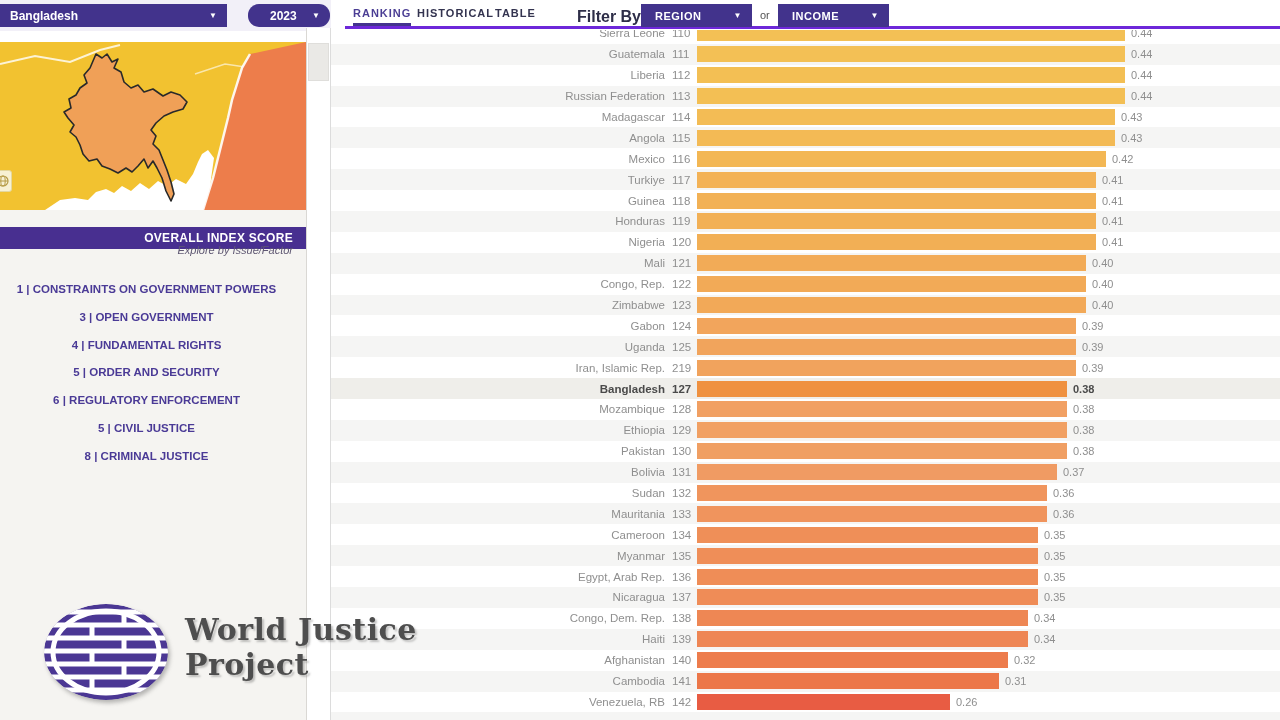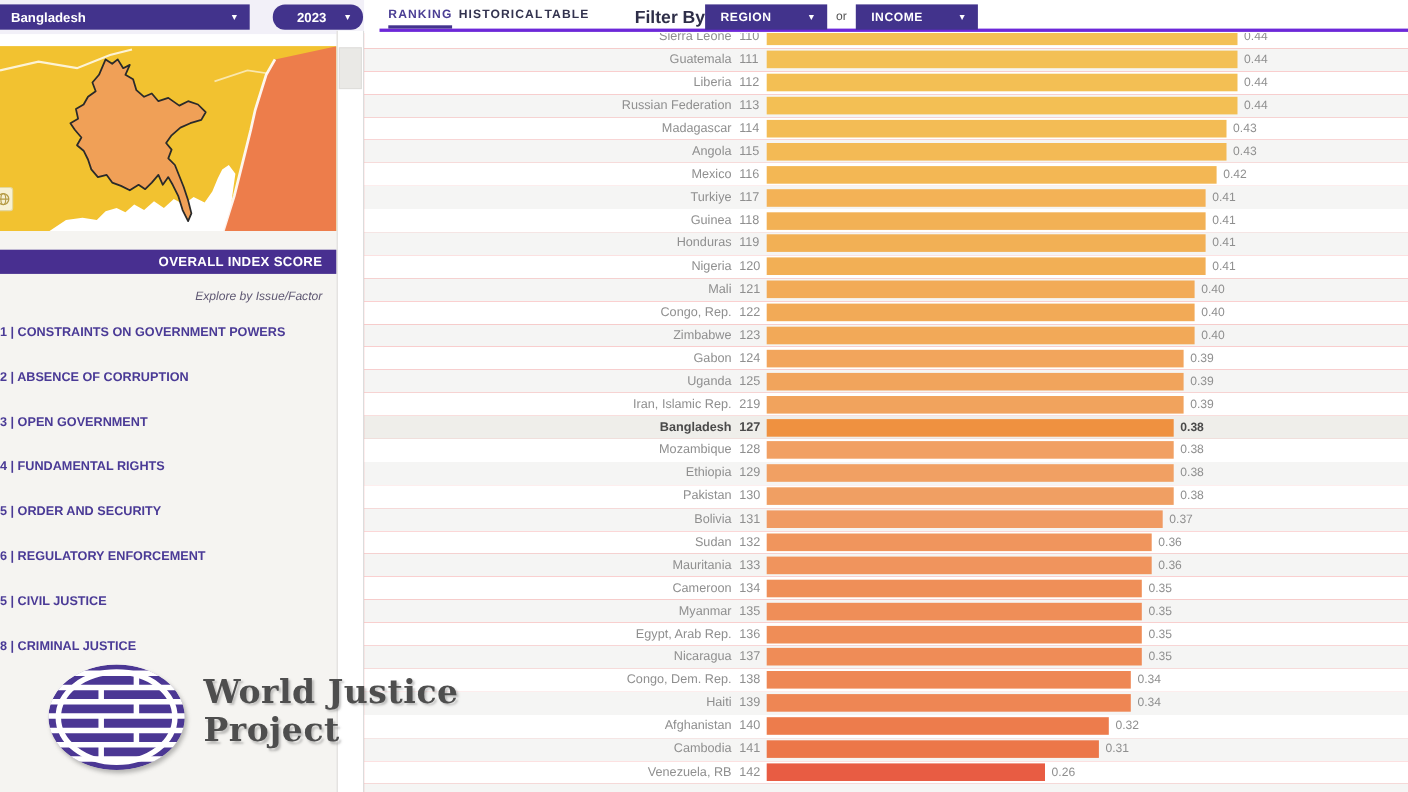--- a/index.html
+++ b/index.html
@@ -36,25 +36,25 @@
     display:flex; align-items:center; justify-content:center; cursor:pointer; }
 
   
   #sidebar-lower { left:0; top:210px; width:306px; height:510px; background:#F5F4F1; }
   #overall-banner { left:0; top:227px; width:306px; height:22px; background:#482F90;
     color:#fff; font-size:12px; font-weight:bold; letter-spacing:.3px;
     display:flex; align-items:center; justify-content:flex-end; padding-right:13px; cursor:pointer; }
   #overall-banner::after { content:""; position:absolute; right:-13px; top:0;
     border-top:11px solid transparent; border-bottom:11px solid transparent;
     border-left:13px solid #482F90; }
-  #explore-label { left:0; top:264px; width:293px; text-align:right; font-size:11px;
+  #explore-label { left:0; top:244px; width:293px; text-align:right; font-size:11px;
     font-style:italic; color:#5F5873; }
   #factor-list { left:0; top:276px; width:293px; }
-  .factor { height:27.8px; line-height:27.8px; text-align:left; font-size:11.5px;
-    font-weight:bold; color:#4A3A96; cursor:pointer; white-space:nowrap;margin-top:13px; }
+  .factor { height:27.8px; line-height:27.8px; text-align:center; font-size:11.5px;
+    font-weight:bold; color:#4A3A96; cursor:pointer; white-space:nowrap; }
 
   
   #gutter { left:306px; top:28px; width:25px; height:692px; background:#fff;
     border-left:1px solid #DAD8D4; border-right:1px solid #DCDCDC; }
   #scroll-thumb { position:absolute; left:1px; top:15px; width:21px; height:38px;
     background:#EAE9E6; border:1px solid #DFDEDB; cursor:grab; }
 
   
   #chart { left:331px; top:30px; width:949px; height:690px; overflow:hidden; background:#ef4444; }
   #ranking-list { position:absolute; left:0; top:-7px; width:949px; }
@@ -133,21 +133,20 @@
       <line x1="1" y1="6" x2="11" y2="6" stroke="#B59B45" stroke-width="1"></line>
     </svg>
   </div>
 </div>
 
 <div id="sidebar-lower" class="abs"></div>
 <div id="overall-banner" class="abs">OVERALL INDEX SCORE</div>
 <div id="explore-label" class="abs">Explore by Issue/Factor</div>
 <div id="factor-list" class="abs">
     <div class="factor">1 | CONSTRAINTS ON GOVERNMENT POWERS</div>
-    <div class="factor">2 | ABSENCE OF CORRUPTION</div>
     <div class="factor">3 | OPEN GOVERNMENT</div>
     <div class="factor">4 | FUNDAMENTAL RIGHTS</div>
     <div class="factor">5 | ORDER AND SECURITY</div>
     <div class="factor">6 | REGULATORY ENFORCEMENT</div>
     <div class="factor">5 | CIVIL JUSTICE</div>
     <div class="factor">8 | CRIMINAL JUSTICE</div>
   </div>
 
 <div id="gutter" class="abs">
   <div id="scroll-thumb"></div>

